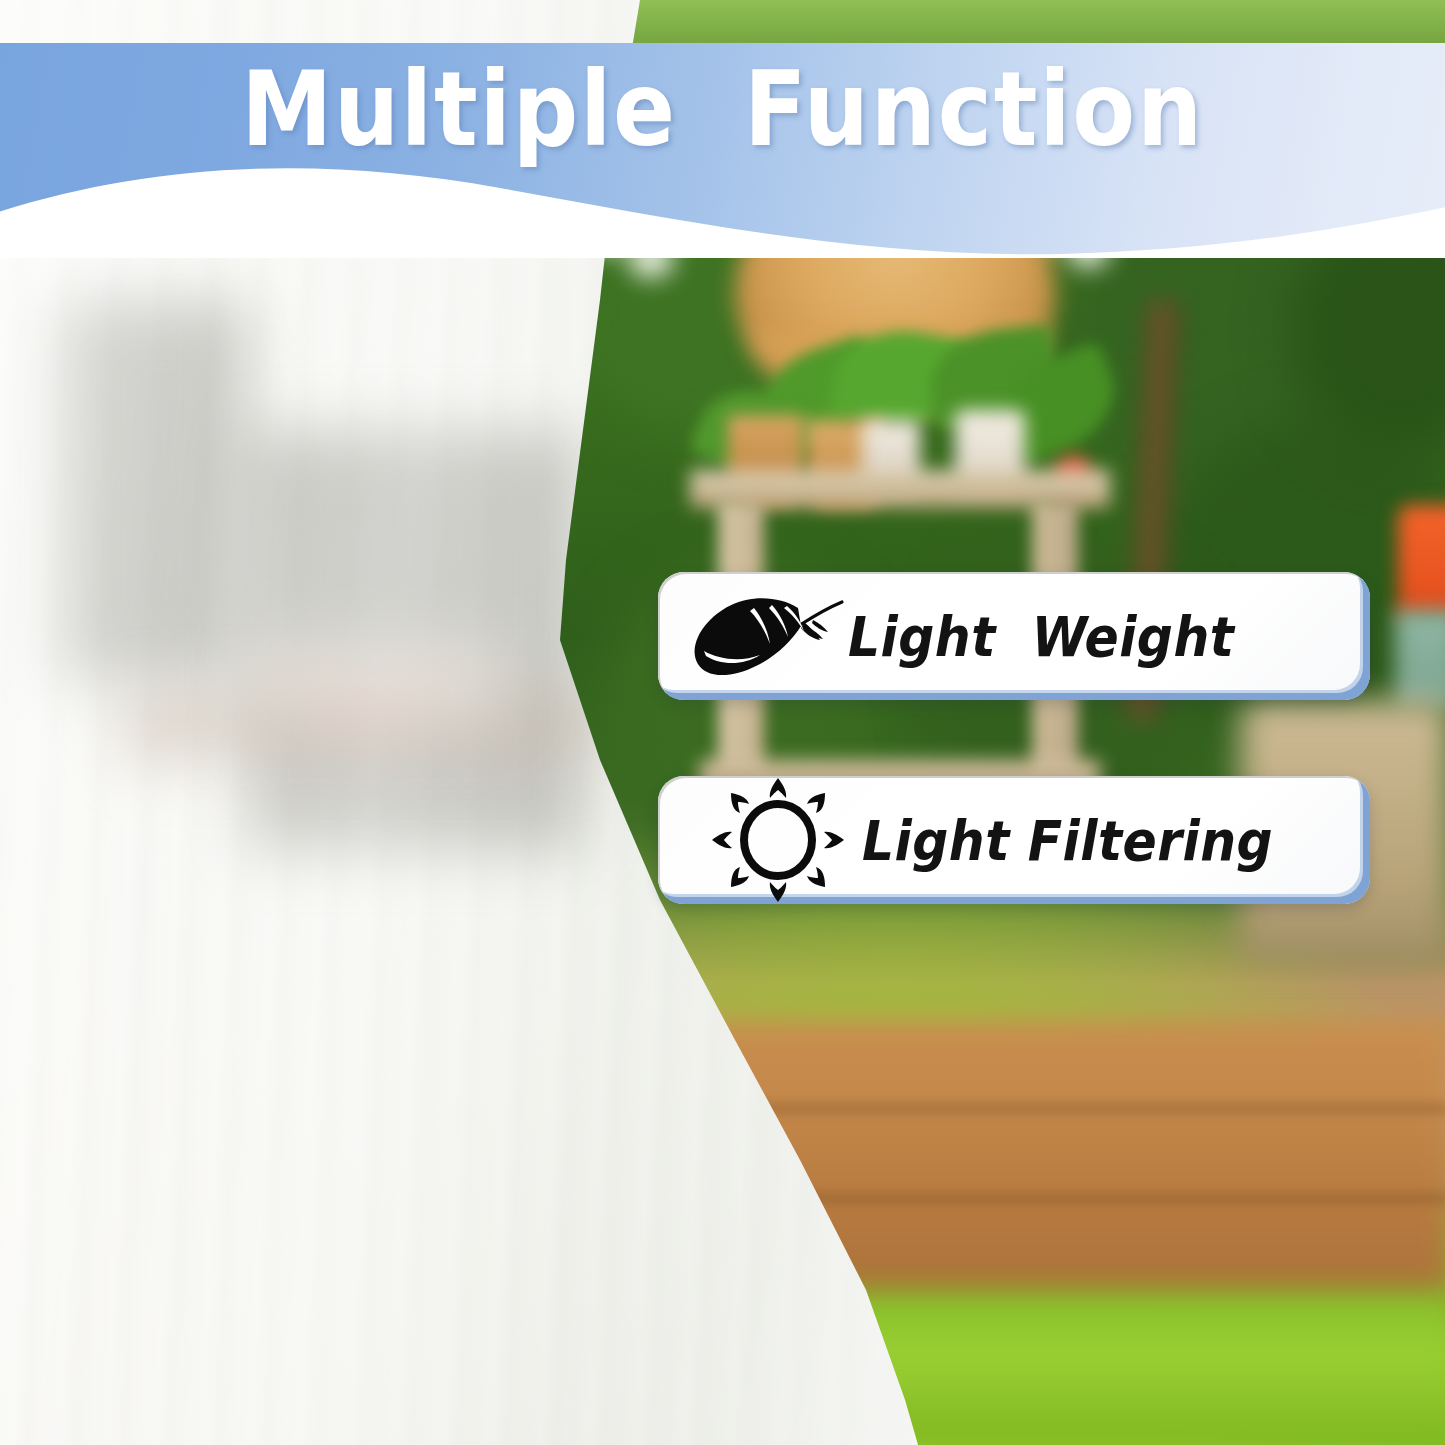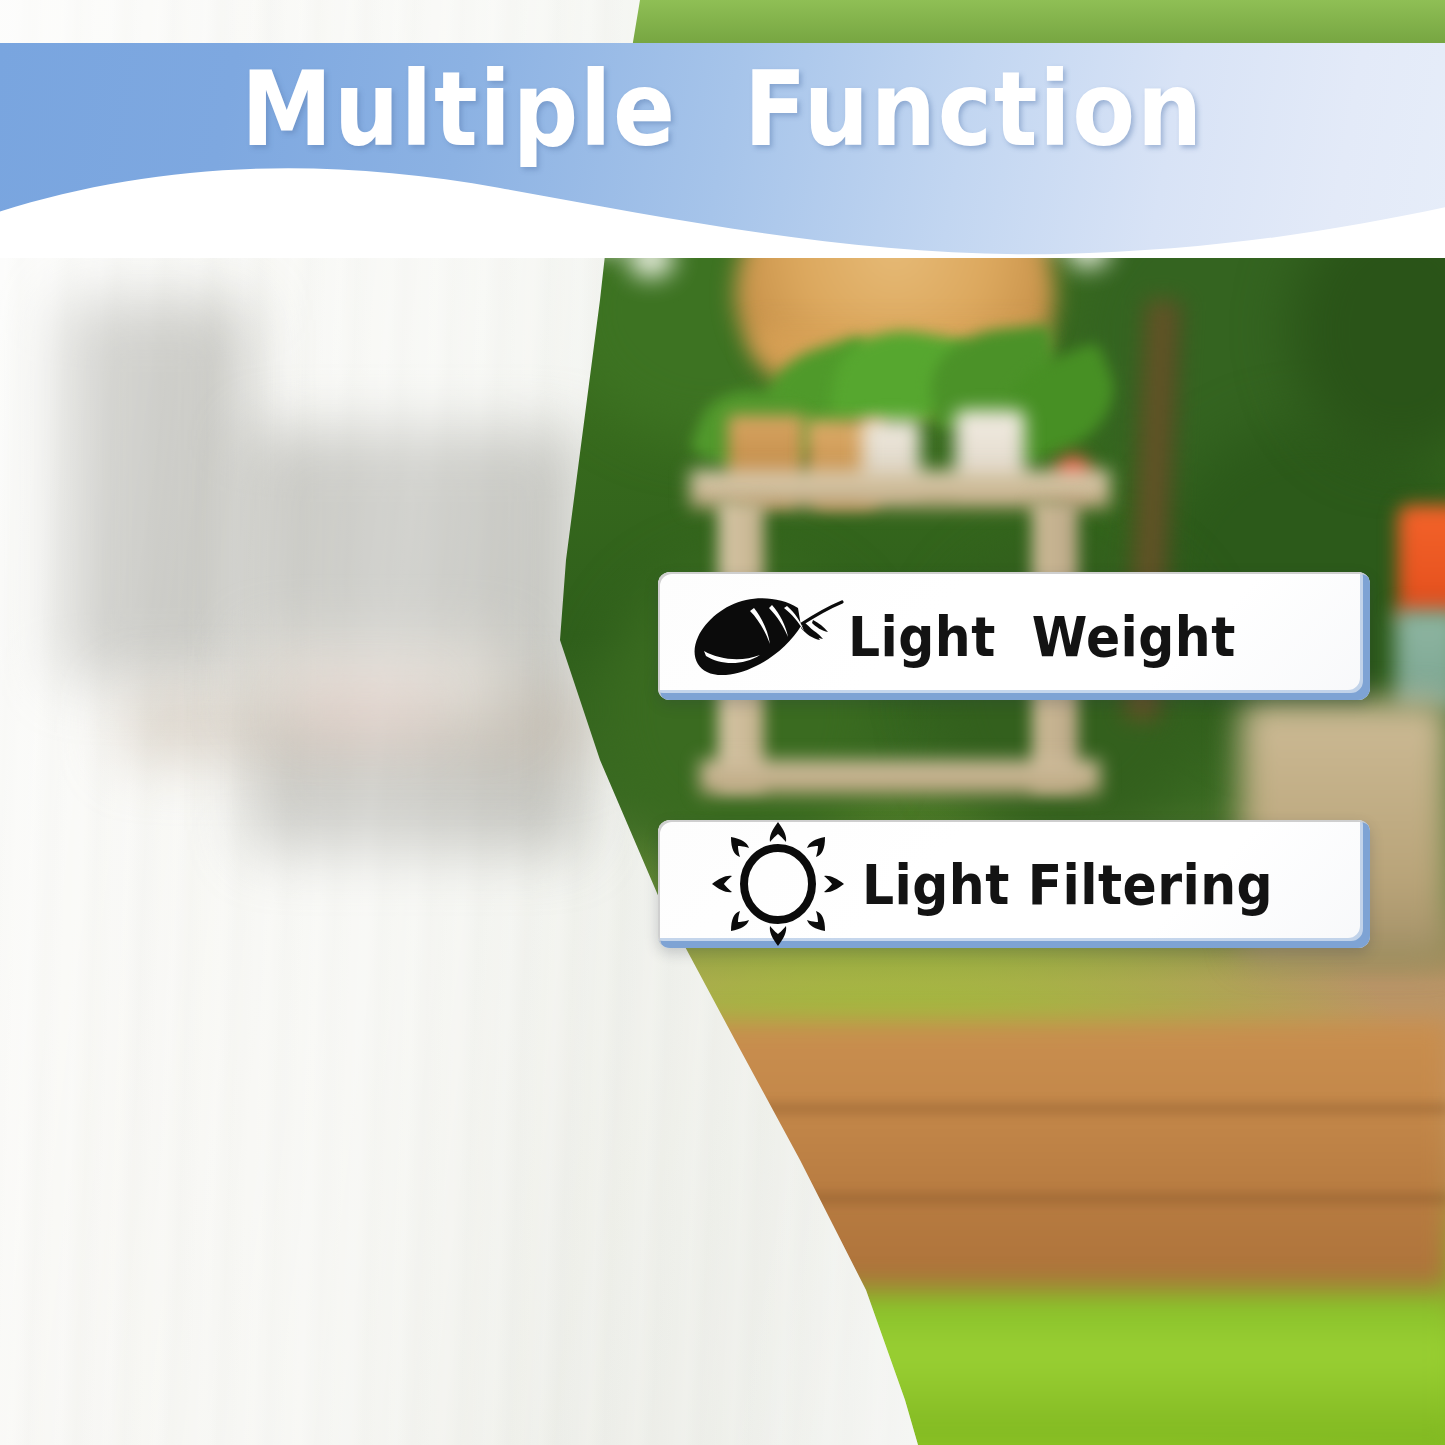--- a/index.html
+++ b/index.html
@@ -331,31 +331,32 @@
   .cards {
     position: absolute;
     left: 0; top: 0;
     width: 1445px; height: 1445px;
   }
   .card {
     position: absolute;
     left: 658px;
     width: 712px;
     height: 128px;
-    border-radius: 12px;
+    border-radius: 26px;
     background: linear-gradient(135deg, #fdfdfd 0%, #ffffff 38%, #ffffff 72%, #f7f8fa 100%);
     box-shadow:
       inset 2px 2px 0 0 #cfcfcf,
       inset -7px -7px 0 0 #7ea3d4,
       inset -10px -10px 0 0 rgba(126,163,212,0.45),
       0 5px 14px rgba(40,50,70,0.22);
     display: flex;
     align-items: center;
     box-sizing: border-box;
     padding-left: 22px;
+    font-style: italic;
   }
   .card-icon {
     width: 168px;
     flex: 0 0 168px;
     display: flex;
     align-items: center;
     justify-content: center;
   }
   .card-label {
     flex: 1 1 auto;
@@ -364,21 +365,21 @@
     font-weight: bold;
     font-size: 56px;
     letter-spacing: 0.5px;
     transform: scaleX(0.90);
     transform-origin: left center;
     white-space: pre;
     user-select: none;
   }
 
   #card-0 { top: 572px; }
-  #card-1 { top: 820px; padding-left: 36px; }
+  #card-1 { top: 776px; padding-left: 36px; }
   #card-2 { top: 987px; }
   #card-3 { top: 1184px; }
 </style>
 </head>
 <body>
 
 <div id="stage">
 
   <div class="photo">
     <div class="photo-base"></div>

